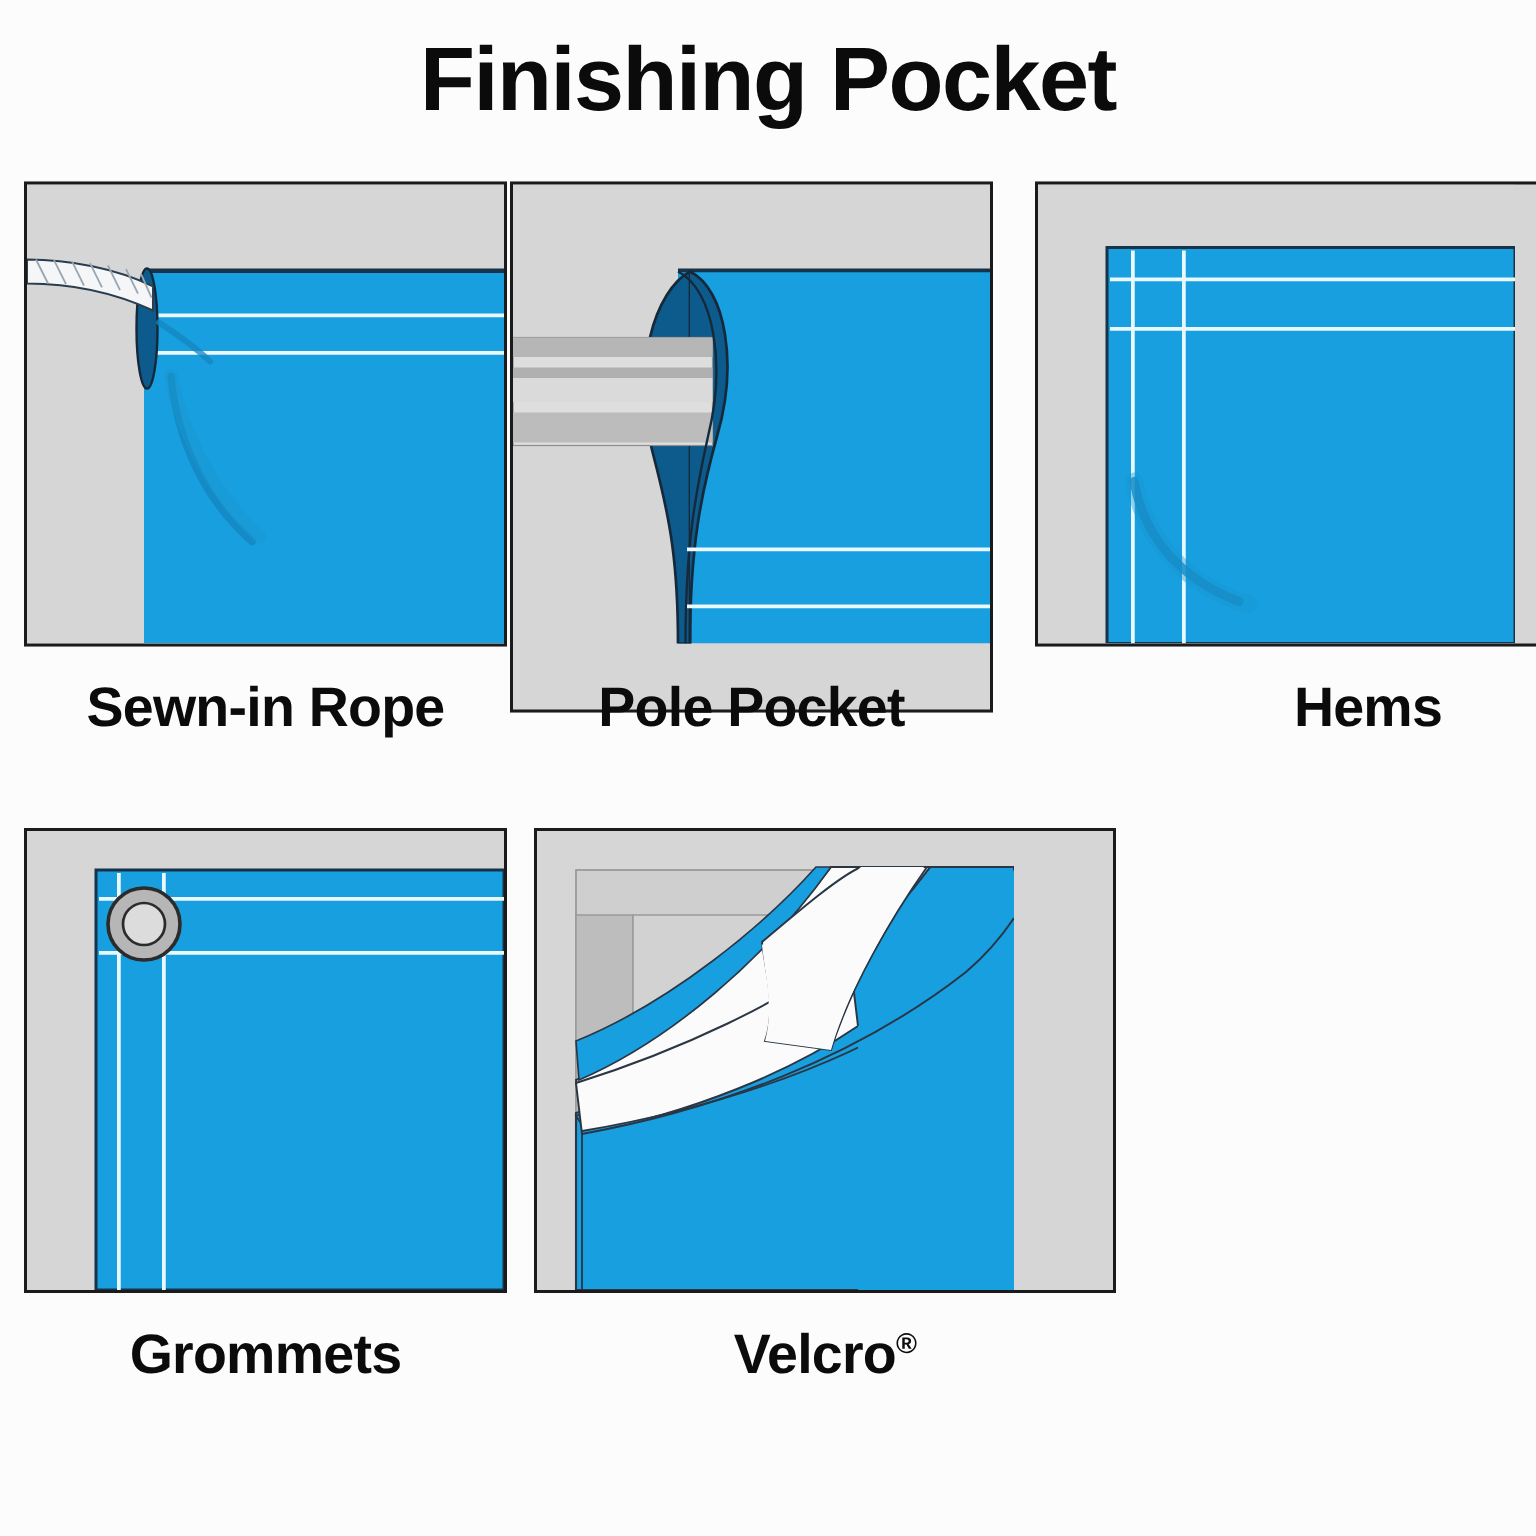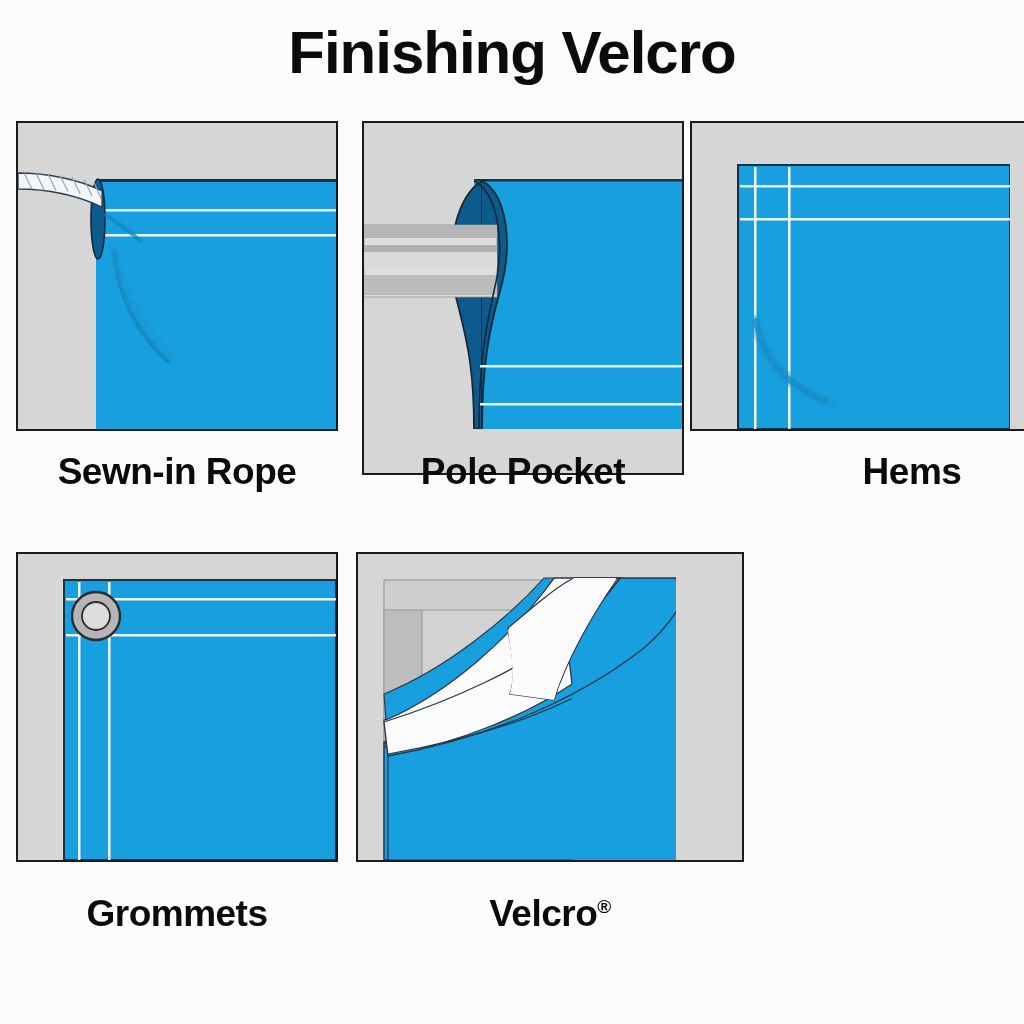--- a/index.html
+++ b/index.html
@@ -37,31 +37,31 @@
     box-sizing:border-box;
   }
   .caption{
     position:absolute;
     left:0;width:100%;
     text-align:center;
     color:#0b0b0b;
     white-space:nowrap;
   }
   .cap-bold{font-weight:bold;font-size:37px;letter-spacing:-0.5px;}
-  .cap-reg{font-weight:bold;font-size:37px;letter-spacing:-0.5px;margin-top:11px;}
+  .cap-reg{font-weight:bold;font-size:37px;letter-spacing:-0.5px;}
   .reg-mark{font-size:19px;vertical-align:super;font-weight:bold;}
 
   svg{display:block;}
 </style>
 </head>
 <body>
 
 <div class="page">
 
-  <div class="title">Finishing Velcro</div>
+  <div class="title">Finishing Pocket</div>
 
   <div class="grid">
 
     <div class="cell" style="left:16px;top:6px;width:322px;height:310px;">
       <div class="panel">
         <svg width="318" height="306" viewBox="0 0 318 306">
           <rect x="0" y="0" width="318" height="306" fill="#d6d6d6"></rect>
 
           <rect x="78" y="58" width="240" height="248" fill="#189fe0"></rect>
 
@@ -86,21 +86,21 @@
               <path d="M54,54 L62,70.4"></path>
               <path d="M66,56.4 L74,72.8"></path>
               <path d="M76,59.6 L83,75.4"></path>
             </g>
           </g>
         </svg>
       </div>
       <div class="caption cap-bold" style="top:330px;">Sewn-in Rope</div>
     </div>
 
-    <div class="cell" style="left:362px;top:6px;width:322px;height:354px;">
+    <div class="cell" style="left:340px;top:6px;width:322px;height:354px;">
       <div class="panel">
         <svg width="318" height="306" viewBox="0 0 318 306">
           <rect x="0" y="0" width="318" height="306" fill="#d6d6d6"></rect>
 
           <rect x="110" y="58" width="208" height="248" fill="#189fe0"></rect>
           <rect x="110" y="56" width="208" height="2.5" fill="#17334a"></rect>
 
           <path d="M118,58 C96,70 76,120 96,190 C104,222 110,250 110,306 L118,306 Z" fill="#0d5b8c" stroke="#16293a" stroke-width="1.8"></path>
           <path d="M118,58 C142,70 150,120 136,168 C126,204 118,240 118,306" fill="#0d5b8c" stroke="#16293a" stroke-width="1.8"></path>
 

